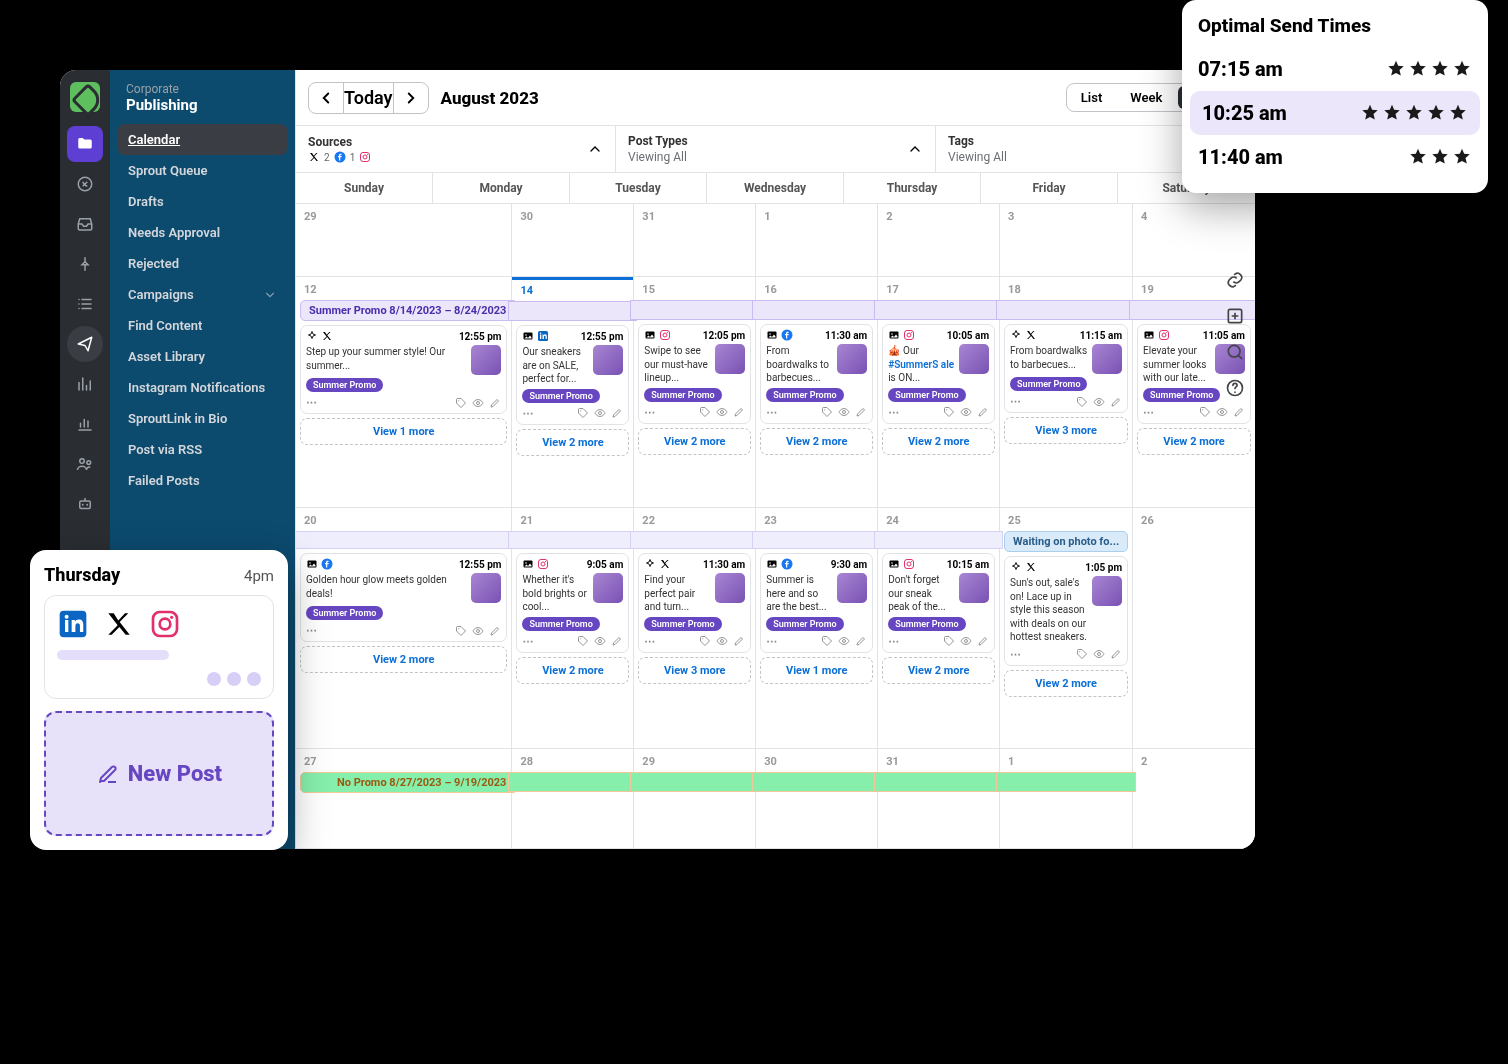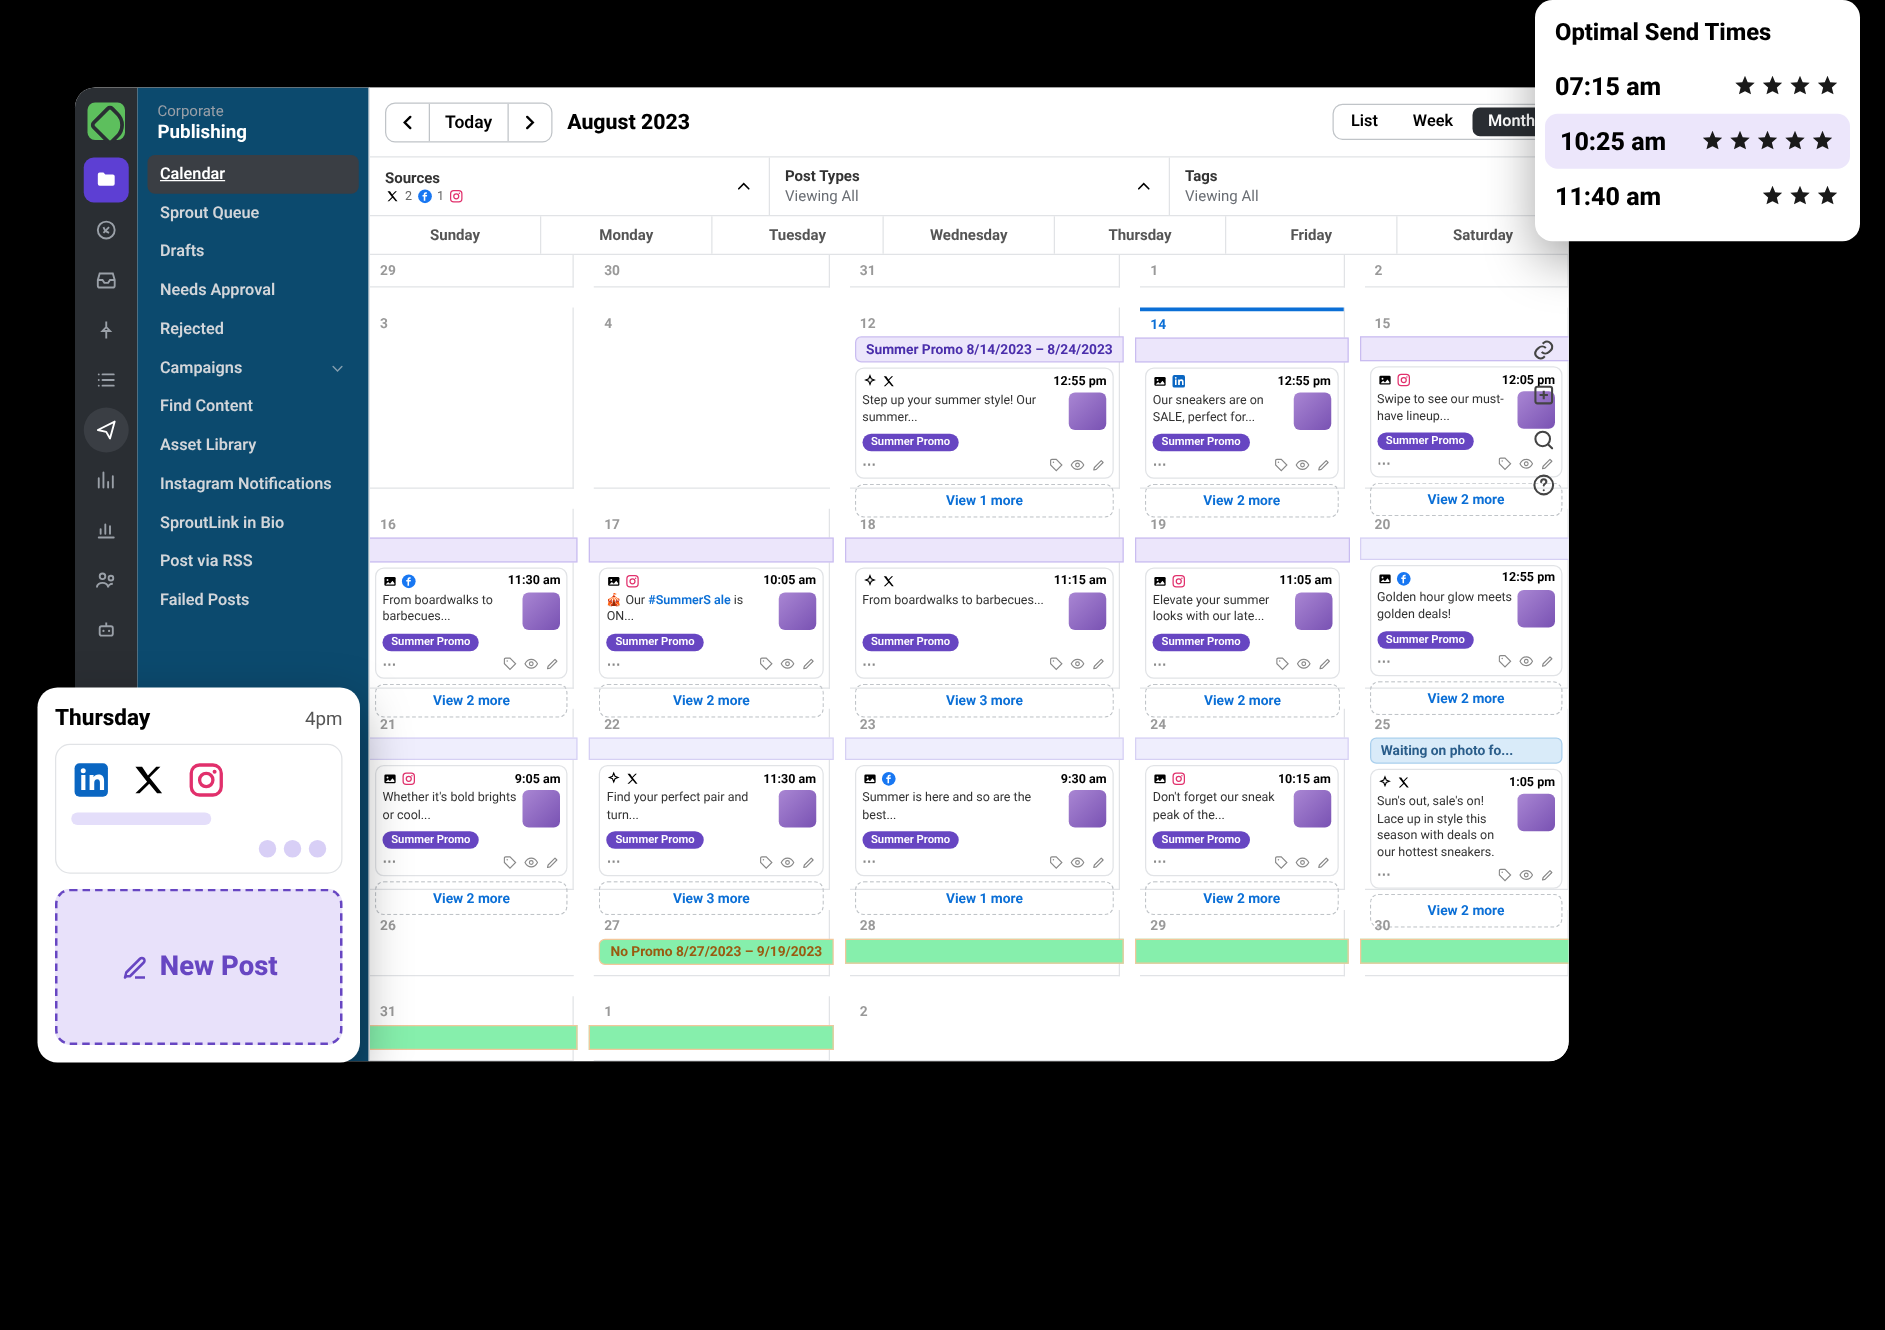--- a/index.html
+++ b/index.html
@@ -26,41 +26,41 @@
 .side-item.active { background: #3a3e44; color: #fff; text-decoration: underline; }
 .chev { opacity:.6; }
 
 
 .main { flex: 1; display: flex; flex-direction: column; background: #fff; border-left: 1px solid #e1e3e6; }
 
 
 .toolbar { height: 56px; display: flex; align-items: center; padding: 0 12px; gap: 12px; border-bottom: 1px solid #e1e3e6; }
 .nav-btns { display: flex; align-items: center; border: 1px solid #c0c4c8; border-radius: 8px; overflow: hidden; }
 .nav-btn { width: 34px; height: 30px; display:flex; align-items:center; justify-content:center; cursor:pointer; }
-.today-btn { height: 30px; padding: 0 12px; font-size: 14px; font-weight: 600; display:flex; align-items:center; cursor:pointer; border-left:1px solid #c0c4c8; border-right:1px solid #c0c4c8; }
+.today-btn { height: 30px; padding: 0 0; font-size: 18px; font-weight: 600; display:flex; align-items:center; cursor:pointer; border-left:1px solid #c0c4c8; border-right:1px solid #c0c4c8; }
 .month-title { font-weight: 800; font-size: 17px; }
 .view-toggle { margin-left: auto; display: flex; border: 1px solid #c0c4c8; border-radius: 8px; overflow: hidden; font-size: 13px; font-weight: 600; }
 .vt-item { padding: 6px 14px; cursor:pointer; }
 .vt-item.active { background: #2a2e33; color: #fff; border-radius: 6px; margin:2px; padding: 4px 12px; }
 
 
 .filters { display: flex; border-bottom: 1px solid #e1e3e6; font-size: 12px; }
 .filter { flex: 1; padding: 8px 12px; border-right: 1px solid #e1e3e6; display:flex; justify-content:space-between; align-items:center; cursor:pointer; }
 .filter:last-child { border-right: none; }
 .filter-title { font-weight: 700; color: #333; }
 .filter-sub { color: #6a6e74; display:flex; align-items:center; gap:4px; margin-top:2px; }
 .chev-up { transform: rotate(180deg); }
 .badge-count { font-size:10px; color:#666; }
 
 
 .cal-head { display: grid; grid-template-columns: repeat(7, 1fr); border-bottom: 1px solid #e1e3e6; }
 .ch-cell { text-align: center; padding: 8px 0; font-size: 12px; font-weight: 700; color: #555; border-right: 1px solid #e1e3e6; }
 .ch-cell:last-child { border-right:none; }
 
-.cal-body { display: grid; grid-template-columns: repeat(5, 1fr); flex: 1; overflow: hidden; gap: 16px; }
+.cal-body { display: grid; grid-template-columns: repeat(7, 1fr); flex: 1; overflow: hidden; }
 .day { border-right: 1px solid #e1e3e6; border-bottom: 1px solid #e1e3e6; padding: 4px; font-size: 11px; position: relative; min-height: 0; }
 .day:nth-child(7n){ border-right:none; }
 .day-num { color: #999; font-weight: 700; padding: 2px 4px; }
 .day-num.current { color: #0b6fd6; border-top: 3px solid #0b6fd6; margin: -4px -4px 2px; padding: 4px 8px 2px; }
 
 .campaign-bar { background: #ece6fb; border: 1px solid #c9bcf0; color: #4a2eab; font-size: 11px; font-weight: 700; padding: 3px 8px; border-radius: 5px; margin: 2px 0 4px; white-space: nowrap; }
 .campaign-bar.orange { background: #86efac; border-color: #f2c79a; color: #9a5a10; text-align: right; }
 .campaign-bar.waiting { background: #d9ebf9; border-color: #a9cfed; color: #2a5d8a; text-overflow:ellipsis; overflow:hidden; }
 .campaign-bar.empty { background:#efeefd; border-color:#d6d0f4; height:18px; }
 
@@ -90,21 +90,21 @@
 .pv-time { font-size:15px; color:#555; }
 .pv-card { border:1px solid #e1e3e6; border-radius:12px; padding:12px; }
 .pv-nets { display:flex; gap:14px; margin-bottom:10px; }
 .net { width:32px; height:32px; }
 .pv-line { height:10px; background:#e4defa; border-radius:6px; width:55%; margin:8px 0 12px; }
 .pv-dots { display:flex; gap:6px; justify-content:flex-end; }
 .pv-dot { width:14px; height:14px; border-radius:50%; background:#d8cff6; }
 .newpost { margin-top:12px; border:2px dashed #6746c2; background:#e8e1fa; border-radius:12px; height:125px; display:flex; align-items:center; justify-content:center; gap:8px; color:#6746c2; font-weight:800; font-size:22px; cursor:pointer; }
 
 
-.sendtimes { position: absolute; right: 20px; top: 0px; width: 260px; background:#fff; border-radius:14px; box-shadow:0 15px 40px rgba(0,0,0,.35); padding: 14px 0; }
+.sendtimes { position: absolute; right: 20px; top: 0px; width: 306px; background:#fff; border-radius:14px; box-shadow:0 15px 40px rgba(0,0,0,.35); padding: 14px 0; }
 .st-title { font-size:19px; font-weight:800; padding: 0 16px 10px; }
 .st-row { display:flex; align-items:center; justify-content:space-between; padding:10px 16px; }
 .st-row.hl { background:#ece6fb; border-radius:10px; margin:0 8px; padding:10px 12px; }
 .st-time { font-weight:800; font-size:20px; }
 .stars { display:flex; gap:2px; }
 .star { width:20px; height:20px; fill:#1a1a1a; }
 
 .mini-icon { width:12px; height:12px; }
 .fb { fill:#1877f2; } .li { fill:#0a66c2; }
 .sch { width:12px; height:12px; fill:#555; }

